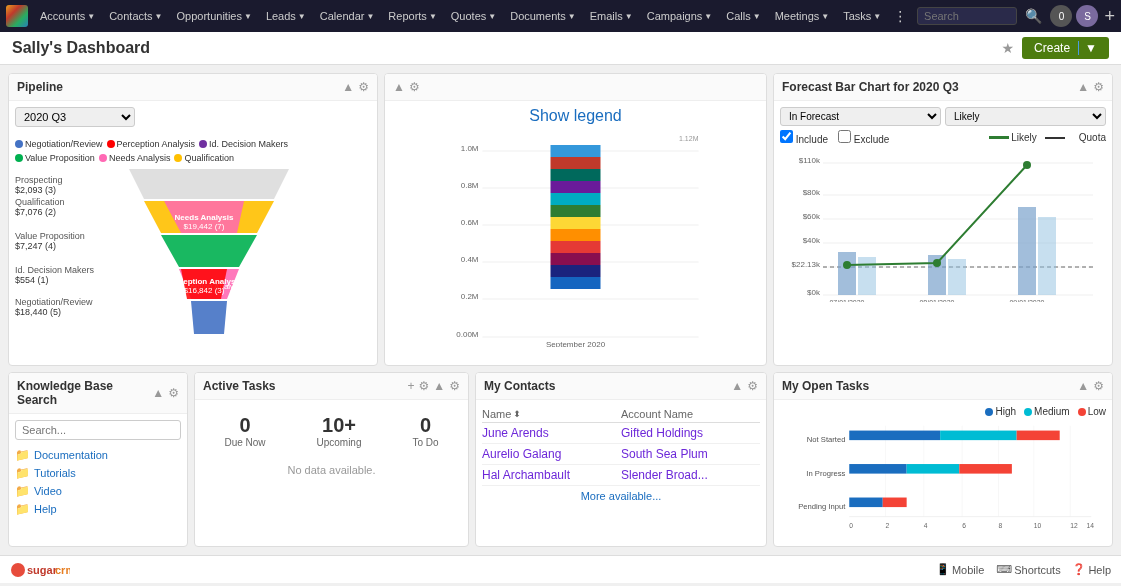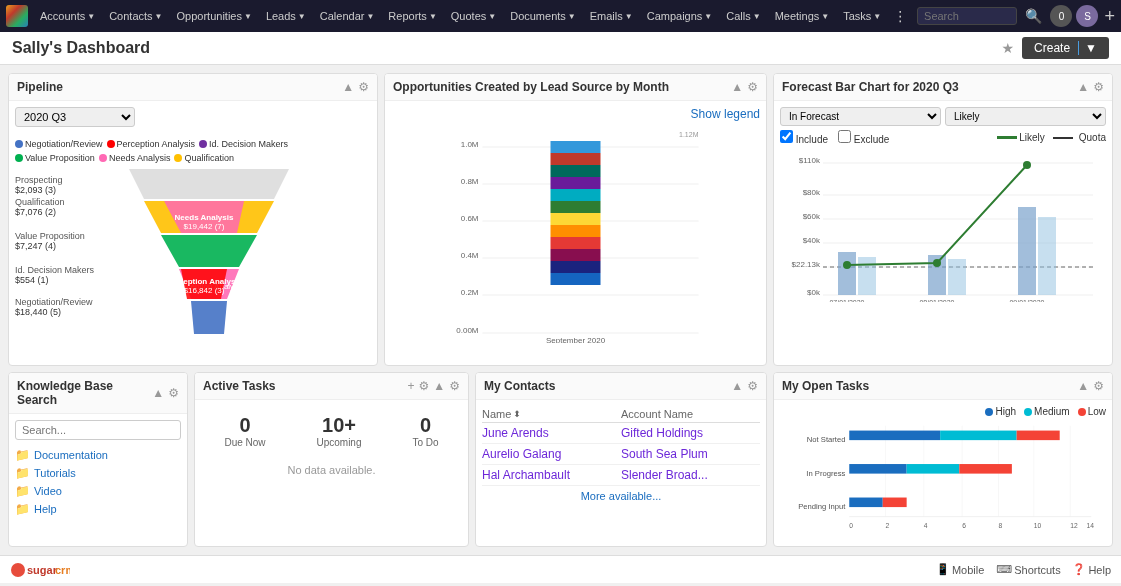--- a/index.html
+++ b/index.html
@@ -14,21 +14,21 @@
     .nav-search input { background: #2a2a4a; border: 1px solid #444; border-radius: 3px; color: #ccc; padding: 2px 6px; font-size: 11px; width: 100px; }
     .nav-icon-btn { color: #ccc; font-size: 14px; cursor: pointer; padding: 0 4px; }
     .nav-avatar { width: 22px; height: 22px; border-radius: 50%; background: #7a6a9e; display: flex; align-items: center; justify-content: center; color: #fff; font-size: 10px; cursor: pointer; }
     .nav-plus { color: #ccc; font-size: 18px; cursor: pointer; margin-left: 2px; }
 
     
     .page-header { background: #fff; padding: 16px 12px; display: flex; align-items: center; justify-content: space-between; border-bottom: 1px solid #ddd; height: 24px; }
     .page-title { font-size: 16px; font-weight: bold; color: #333; }
     .header-actions { display: flex; align-items: center; gap: 8px; }
     .star-icon { color: #999; font-size: 14px; cursor: pointer; }
-    .create-btn { background: #404040; color: #fff; border: none; border-radius: 3px; padding: 4px 12px; font-size: 12px; cursor: pointer; display: flex; align-items: center; gap: 4px; }
+    .create-btn { background: #4d7c0f; color: #fff; border: none; border-radius: 3px; padding: 4px 12px; font-size: 12px; cursor: pointer; display: flex; align-items: center; gap: 4px; }
     .create-btn-arrow { border-left: 1px solid #4a9de0; padding-left: 6px; margin-left: 4px; }
 
     
     .main { padding: 8px; display: flex; flex-direction: column; gap: 6px; height: calc(586px - 32px - 36px - 28px); overflow: hidden; }
     .row { display: flex; gap: 6px; flex: 1; min-height: 0; }
 
     
     .panel { background: #fff; border: 1px solid #ddd; border-radius: 4px; display: flex; flex-direction: column; overflow: hidden; }
     .panel-header { display: flex; align-items: center; justify-content: space-between; padding: 6px 8px; border-bottom: 1px solid #eee; background: #fafafa; flex-shrink: 0; }
     .panel-title { font-weight: bold; font-size: 12px; color: #333; }
@@ -243,28 +243,27 @@
             <polygon points="72,100 118,100 112,130 78,130" fill="#FF0000" opacity="0.85"></polygon>
             <text x="95" y="115" text-anchor="middle" font-size="8" fill="#fff" font-weight="bold">Perception Analysis</text>
             <text x="95" y="124" text-anchor="middle" font-size="8" fill="#fff">$16,842 (3)</text>
           </svg>
         </div>
       </div>
     </div>
 
     <div class="panel opps-panel">
       <div class="panel-header">
-        <span class="panel-title">Opportunities Created by Lead Source by Month</span>
-        <div class="panel-controls">
-          <span class="panel-ctrl-btn">▲</span>
-          <span class="panel-ctrl-btn">⚙</span>
-        </div>
-      </div>
-      <div class="panel-body">
-        <div style="text-align:right; font-size:12px; color:#1a6dbf; cursor:pointer; margin-bottom:2px;">Show legend</div>
+        <div class="panel-controls">
+          <span class="panel-ctrl-btn">▲</span>
+          <span class="panel-ctrl-btn">⚙</span>
+        </div>
+      </div>
+      <div class="panel-body">
+        <div style="text-align:center; font-size:16px; color:#1a6dbf; cursor:pointer; margin-bottom:2px;">Show legend</div>
         <svg width="100%" height="220" viewBox="0 0 250 220">
 
           <text x="28" y="210" font-size="8" fill="#666" text-anchor="end">0.00M</text>
           <text x="28" y="172" font-size="8" fill="#666" text-anchor="end">0.2M</text>
           <text x="28" y="135" font-size="8" fill="#666" text-anchor="end">0.4M</text>
           <text x="28" y="98" font-size="8" fill="#666" text-anchor="end">0.6M</text>
           <text x="28" y="61" font-size="8" fill="#666" text-anchor="end">0.8M</text>
           <text x="28" y="24" font-size="8" fill="#666" text-anchor="end">1.0M</text>
 
           <line x1="32" y1="210" x2="248" y2="210" stroke="#ddd" stroke-width="0.5"></line>
@@ -319,21 +318,21 @@
             <label>
               <input type="checkbox" style=""> 
               <span>Exclude</span>
             </label>
           </div>
           <div style="display:flex; gap:8px; align-items:center; font-size:10px;">
             <div style="display:flex;align-items:center;gap:2px;">
               <div style="width:20px;height:3px;background:#2e7d32;"></div>
               <span>Likely</span>
             </div>
-            <div style="display:flex;align-items:center;gap:6px;">
+            <div style="display:flex;align-items:center;gap:14px;">
               <div style="width:20px;height:2px;background:#333;border-top:2px dashed #333;"></div>
               <span>Quota</span>
             </div>
           </div>
         </div>
         
         <svg width="100%" height="155" viewBox="0 0 310 155">
 
           <text x="32" y="148" font-size="8" fill="#666" text-anchor="end">$0k</text>
           <text x="32" y="120" font-size="8" fill="#666" text-anchor="end">$22.13k</text>

